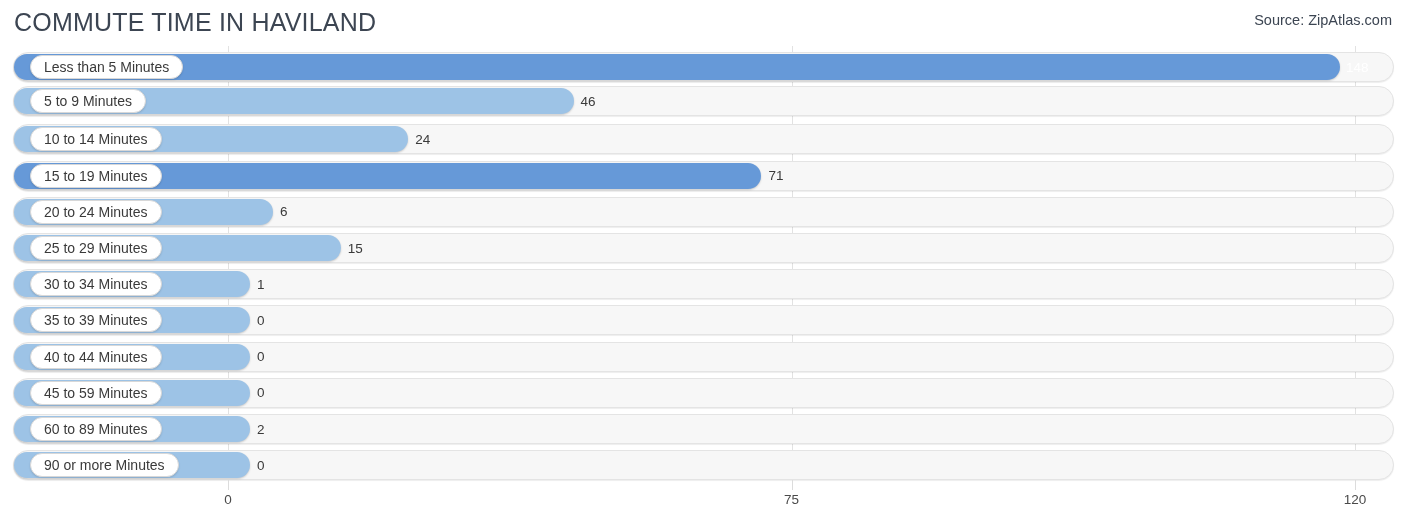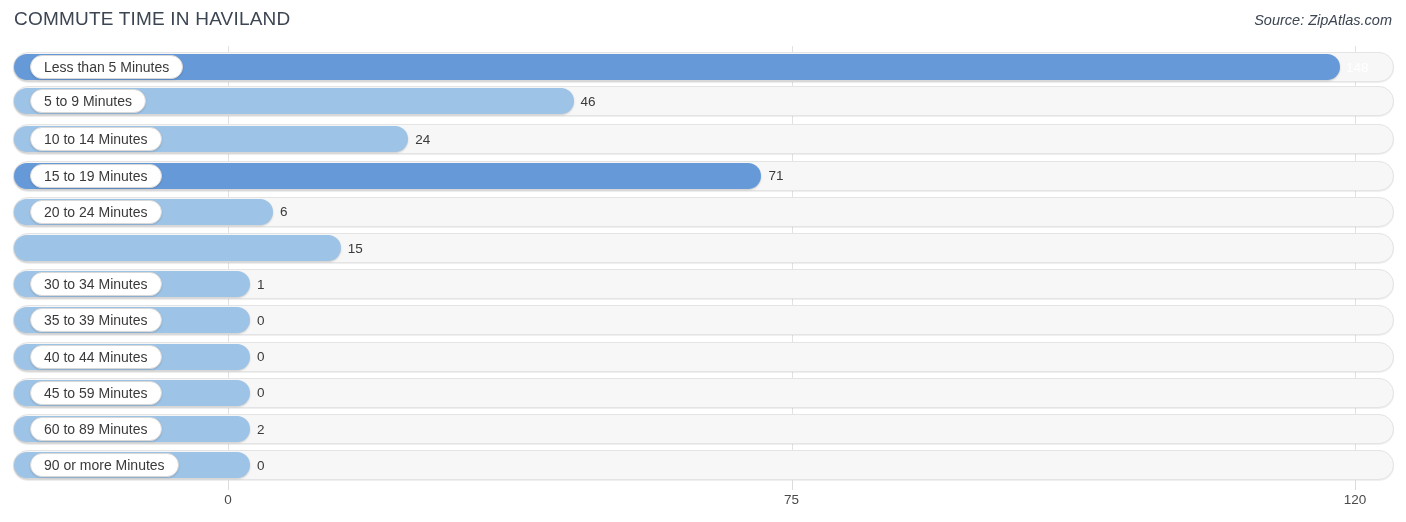--- a/index.html
+++ b/index.html
@@ -21,32 +21,31 @@
     position: absolute;
     left: 0;
     top: 0;
     width: 1406px;
     height: 42px;
   }
   .chart-title {
     position: absolute;
     left: 14px;
     top: 8px;
-    font-size: 19px;
+    font-size: 25px;
     letter-spacing: 0.2px;
     color: #3c4552;
     font-weight: 400;
     white-space: nowrap;
   }
   .source-note {
     position: absolute;
     right: 14px;
     top: 12px;
     font-size: 14.5px;
-    font-style: italic;
     color: #3c4552;
     white-space: nowrap;
   }
 
   
   .plot {
     position: absolute;
     left: 0;
     top: 46px;
     width: 1406px;
@@ -230,20 +229,23 @@
         <div class="track"></div>
         <div class="bar" style="width: 259.08px; background: rgb(157, 195, 230);"></div>
         <div class="label-pill">
           <span>20 to 24 Minutes</span>
         </div>
         <div class="value-out" style="left: 267.08px;">6</div>
       </div>
       <div class="row" style="top: 187px;">
         <div class="track"></div>
         <div class="bar" style="width: 326.7px; background: rgb(157, 195, 230);"></div>
+        <div class="label-pill">
+          <span>25 to 29 Minutes</span>
+        </div>
         <div class="value-out" style="left: 334.7px;">15</div>
       </div>
       <div class="row" style="top: 223.2px;">
         <div class="track"></div>
         <div class="bar" style="width: 236px; background: rgb(157, 195, 230);"></div>
         <div class="label-pill">
           <span>30 to 34 Minutes</span>
         </div>
         <div class="value-out" style="left: 244px;">1</div>
       </div>

